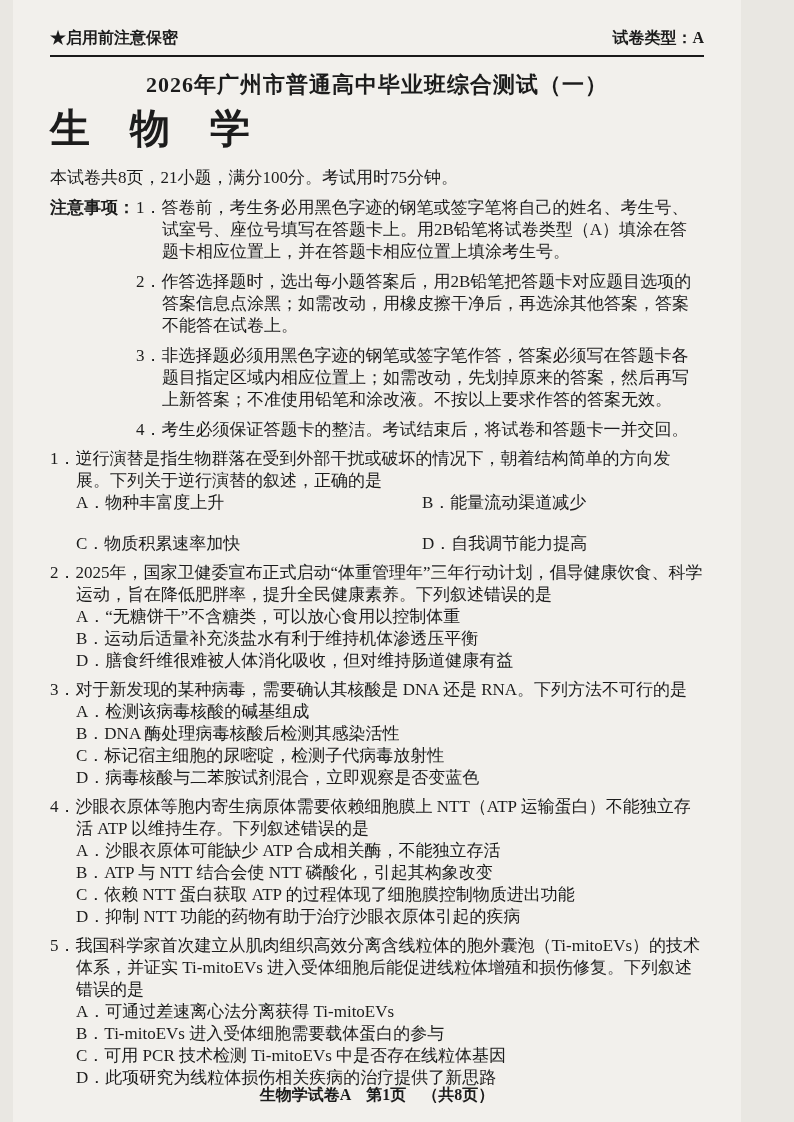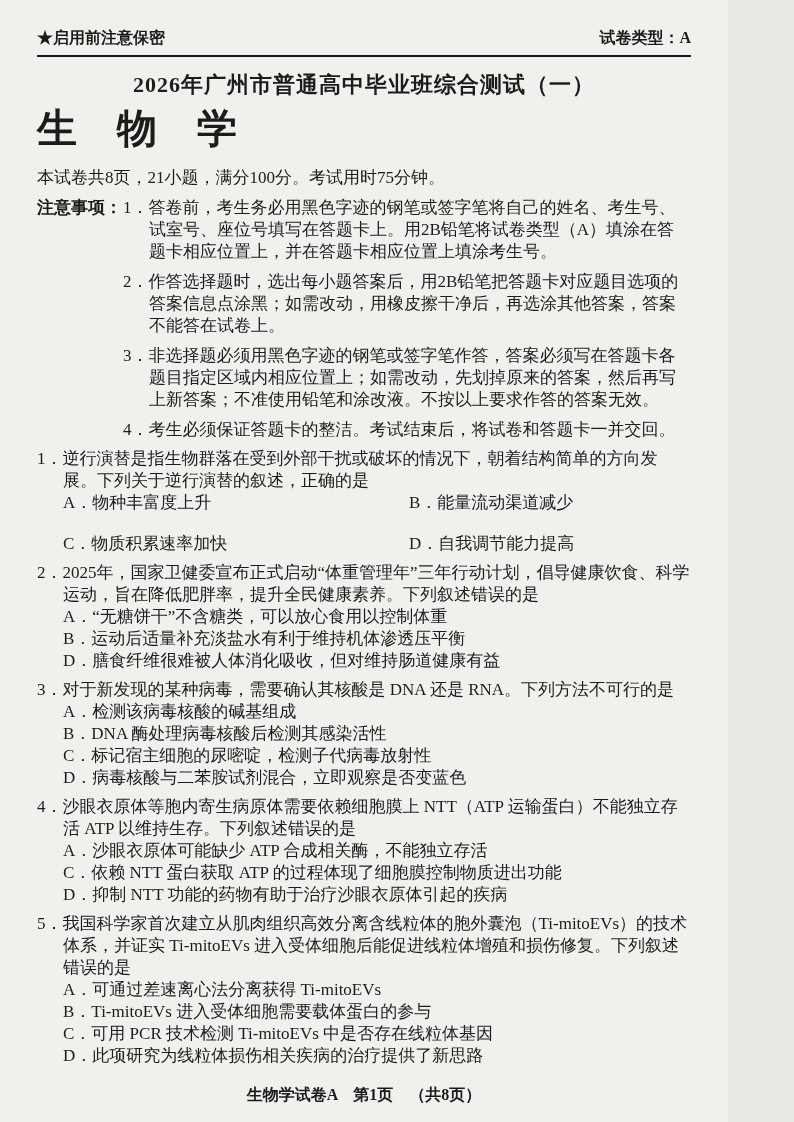--- a/index.html
+++ b/index.html
@@ -8,20 +8,21 @@
     background:#e9e7e2;
     font-family:"Liberation Serif","DejaVu Serif",serif;
     color:#1c1c1c;
   }
   .page {
     position:relative;
     width:728px; height:1122px;
     background:#f2f0ec;
     padding:28px 37px 0 37px;
     overflow:hidden;
+    margin-left:13px;
   }
   .topbar { display:flex; justify-content:space-between; align-items:flex-end;
             font-size:16px; font-weight:700; line-height:20px; }
   .rule { border-bottom:2px solid #1a1a1a; margin-top:7px; }
   .title1 { text-align:center; font-size:22px; font-weight:700; margin-top:14px; line-height:28px; letter-spacing:1px; }
   .title2 { text-align:left; font-size:40px; font-weight:700; margin-top:8px; line-height:44px; }
   .intro { font-size:17px; margin-top:16px; line-height:22px; }
   .notice { position:relative; margin-top:8px; padding-left:86px; font-size:17px; line-height:22px; }
   .notice-label { position:absolute; left:0; top:0; font-weight:700; }
   .notice-item { padding-left:26px; text-indent:-26px; }
@@ -86,20 +87,21 @@
       <span class="opt">B．DNA 酶处理病毒核酸后检测其感染活性</span>
       <span class="opt">C．标记宿主细胞的尿嘧啶，检测子代病毒放射性</span>
       <span class="opt">D．病毒核酸与二苯胺试剂混合，立即观察是否变蓝色</span>
     </div>
   </div>
 
   <div class="q">
     <p class="stem"><span>4．</span><span>沙眼衣原体等胞内寄生病原体需要依赖细胞膜上 NTT（ATP 运输蛋白）不能独立存活 ATP 以维持生存。下列叙述错误的是</span></p>
     <div class="opts-list">
       <span class="opt">A．沙眼衣原体可能缺少 ATP 合成相关酶，不能独立存活</span>
+      <span class="opt">B．ATP 与 NTT 结合会使 NTT 磷酸化，引起其构象改变</span>
       <span class="opt">C．依赖 NTT 蛋白获取 ATP 的过程体现了细胞膜控制物质进出功能</span>
       <span class="opt">D．抑制 NTT 功能的药物有助于治疗沙眼衣原体引起的疾病</span>
     </div>
   </div>
 
   <div class="q">
     <p class="stem"><span>5．</span><span>我国科学家首次建立从肌肉组织高效分离含线粒体的胞外囊泡（Ti-mitoEVs）的技术体系，并证实 Ti-mitoEVs 进入受体细胞后能促进线粒体增殖和损伤修复。下列叙述错误的是</span></p>
     <div class="opts-list">
       <span class="opt">A．可通过差速离心法分离获得 Ti-mitoEVs</span>
       <span class="opt">B．Ti-mitoEVs 进入受体细胞需要载体蛋白的参与</span>

